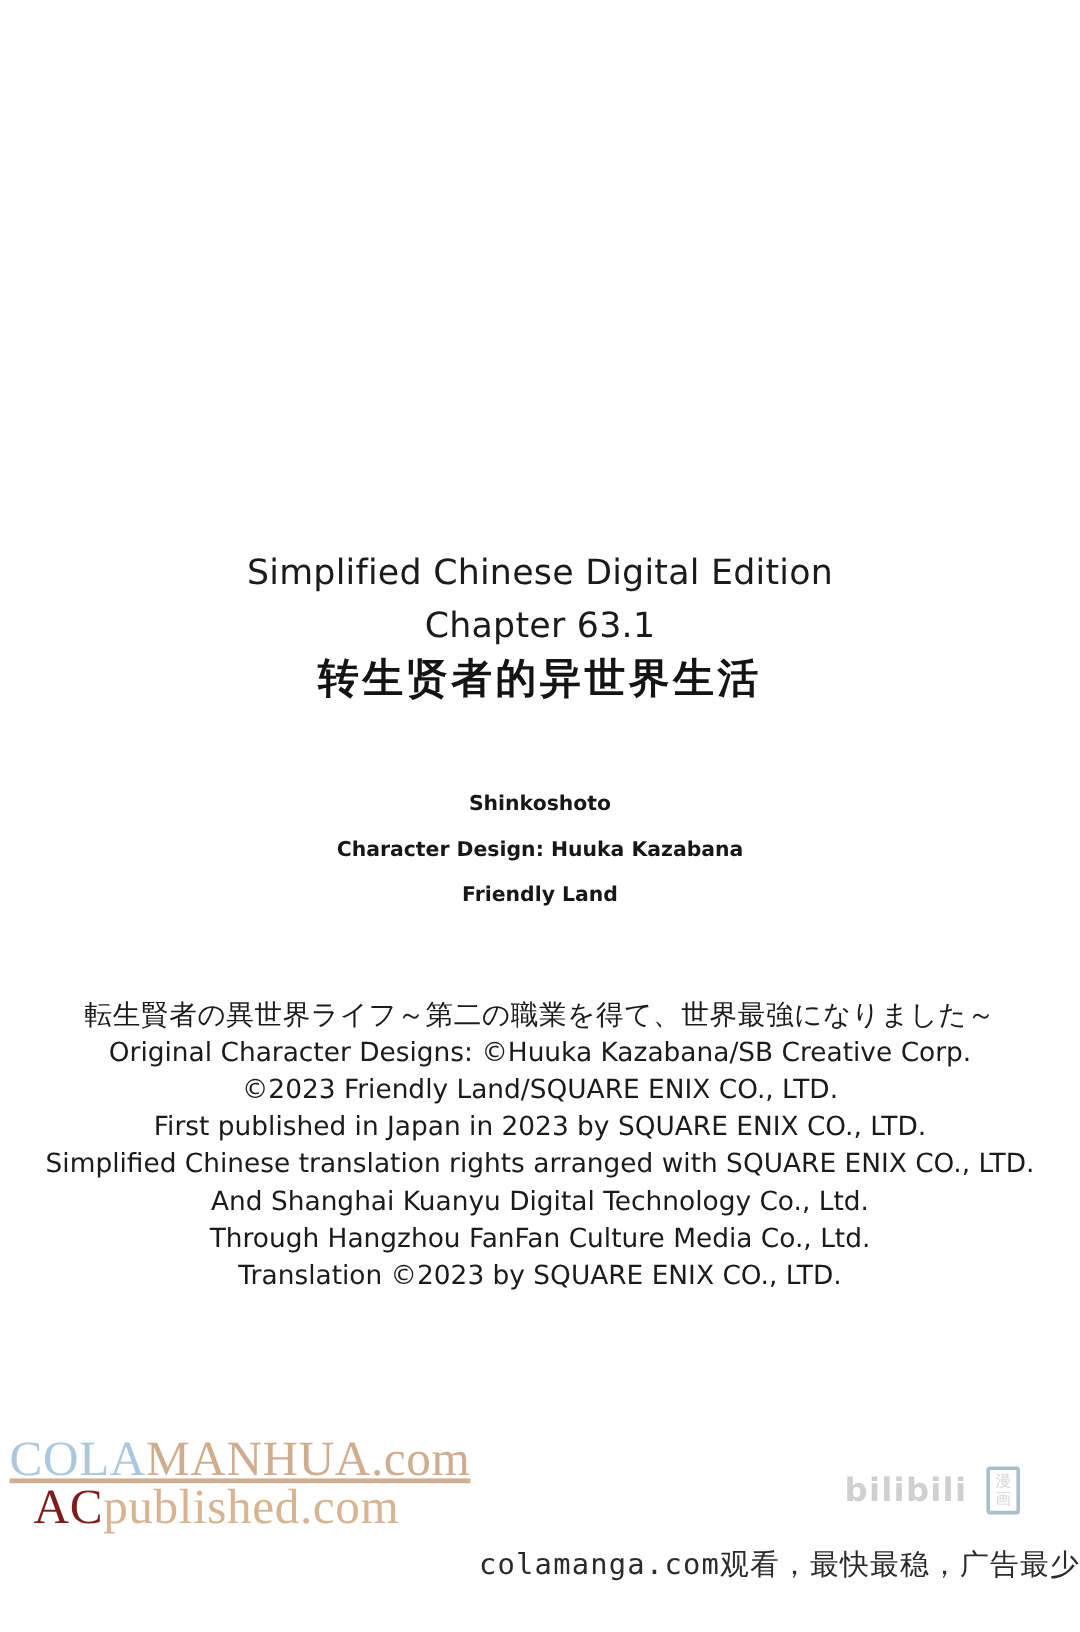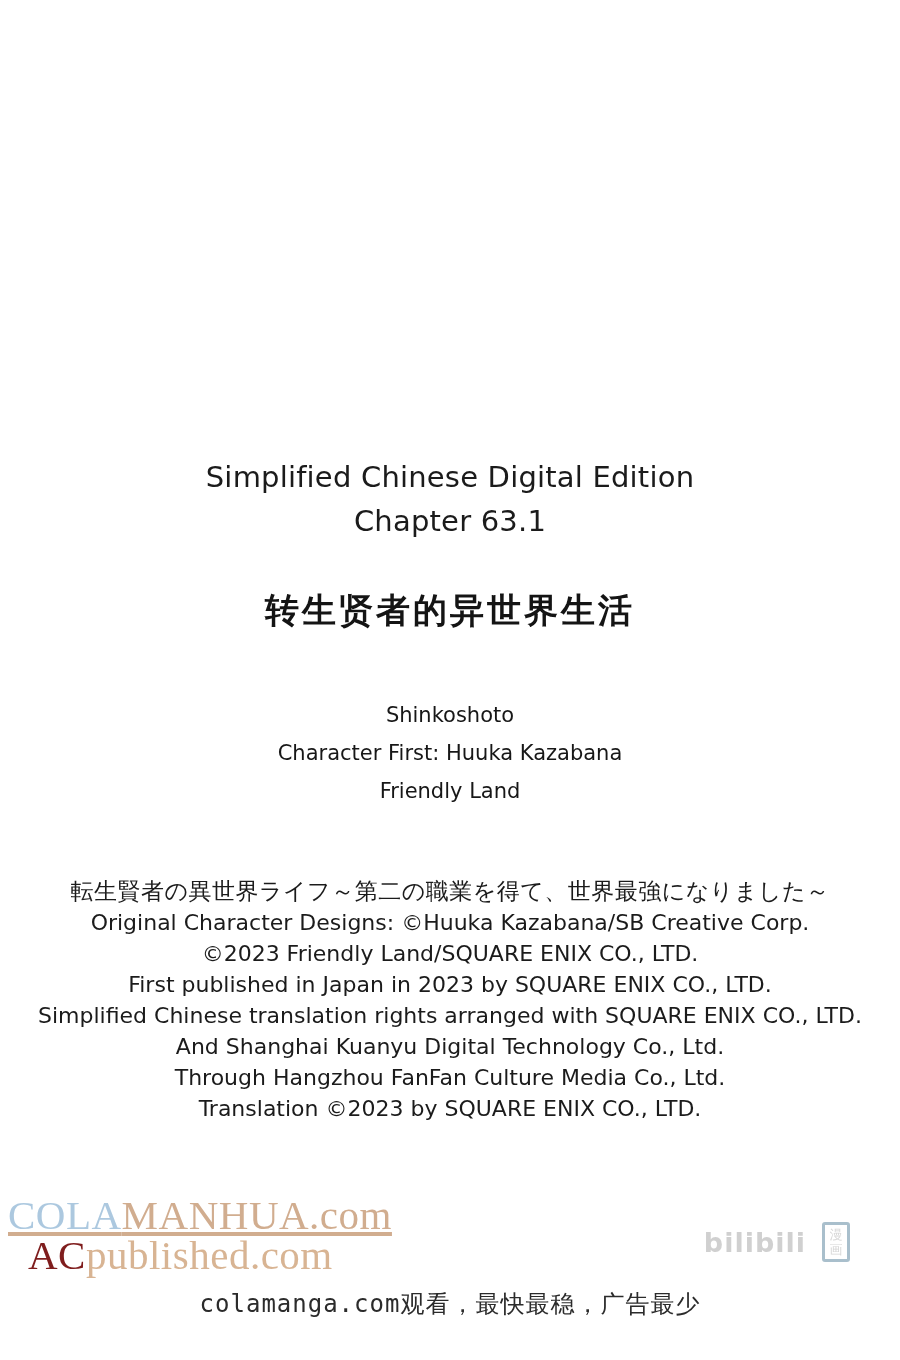--- a/index.html
+++ b/index.html
@@ -32,34 +32,33 @@
 
   .edition-line {
     font-size: 29px;
     line-height: 44px;
     font-weight: 400;
     letter-spacing: 0.2px;
     color: #1b1b1b;
   }
 
   .title-cn {
-    margin-top: 45px;
     font-size: 34px;
     font-weight: 700;
     letter-spacing: 3px;
     color: #141414;
   }
 
   .staff {
     margin-top: 62px;
   }
   .staff-line {
-    font-size: 21px;
+    font-size: 17px;
     line-height: 38px;
-    font-weight: 400;
+    font-weight: 700;
     color: #171717;
   }
 
   .legal {
     margin-top: 66px;
   }
   .legal-line {
     font-size: 22px;
     line-height: 31px;
     font-weight: 400;
@@ -125,21 +124,21 @@
     width: 18px;
     text-align: center;
     font-family: "DejaVu Sans", sans-serif;
   }
 
   .footer-note {
     position: absolute;
     left: 0;
     right: 0;
     top: 1288px;
-    text-align: center;
+    text-align: right;
     font-family: "DejaVu Sans Mono", monospace;
     font-size: 24px;
     letter-spacing: 1px;
     color: #2b2b2b;
   }
 </style>
 </head>
 <body>
 
 <div class="page">
@@ -148,21 +147,21 @@
 
     <div>
       <div class="edition-line">Simplified Chinese Digital Edition</div>
       <div class="edition-line">Chapter 63.1</div>
     </div>
 
     <div class="title-cn">转生贤者的异世界生活</div>
 
     <div class="staff">
       <div class="staff-line">Shinkoshoto</div>
-      <div class="staff-line">Character First: Huuka Kazabana</div>
+      <div class="staff-line">Character Design: Huuka Kazabana</div>
       <div class="staff-line">Friendly Land</div>
     </div>
 
     <div class="legal">
       <div class="legal-line jp">転生賢者の異世界ライフ～第二の職業を得て、世界最強になりました～</div>
       <div class="legal-line">Original Character Designs: ©Huuka Kazabana/SB Creative Corp.</div>
       <div class="legal-line">©2023 Friendly Land/SQUARE ENIX CO., LTD.</div>
       <div class="legal-line">First published in Japan in 2023 by SQUARE ENIX CO., LTD.</div>
       <div class="legal-line">Simplified Chinese translation rights arranged with SQUARE ENIX CO., LTD.</div>
       <div class="legal-line">And Shanghai Kuanyu Digital Technology Co., Ltd.</div>

